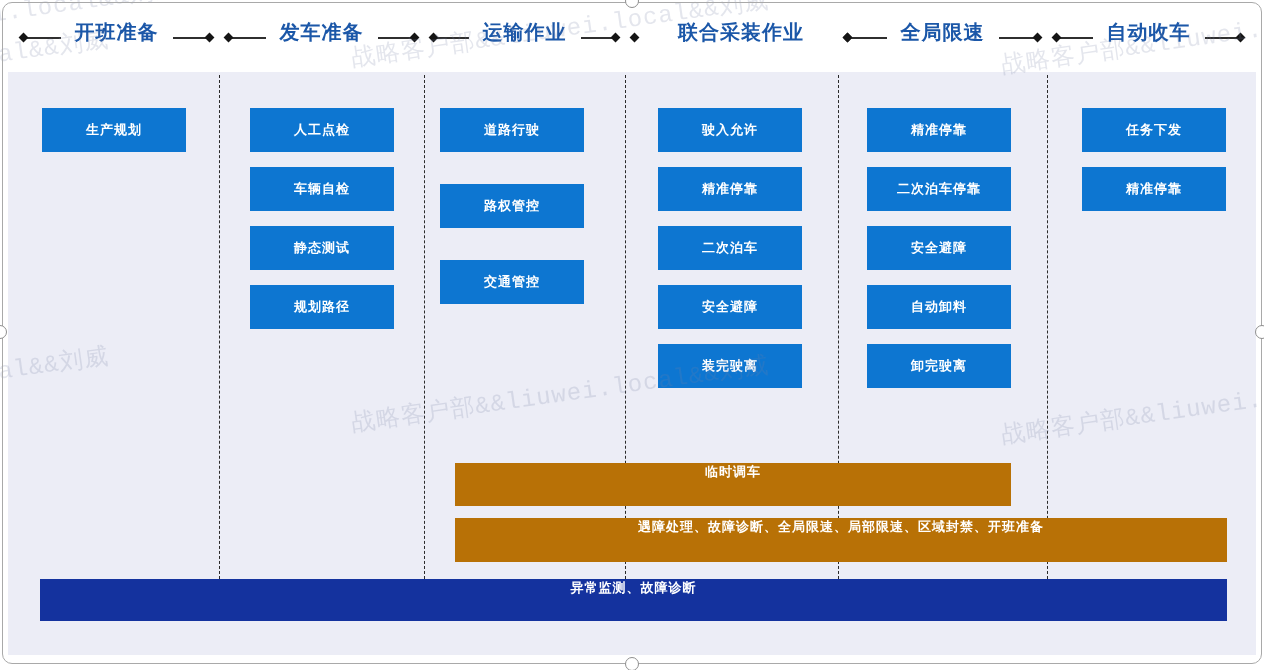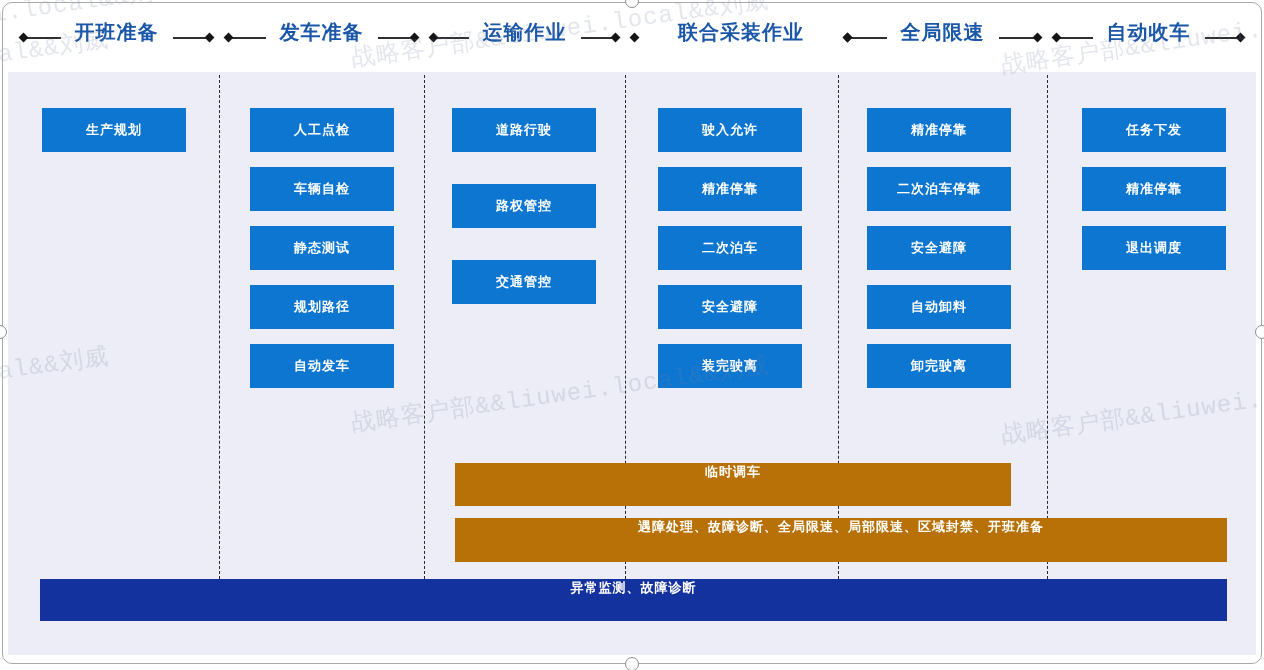--- a/index.html
+++ b/index.html
@@ -77,23 +77,22 @@
     </div>
   <div id="columns">
       <div class="col" style="left: 34px;">
         <div class="step">生产规划</div>
       </div>
       <div class="col" style="left: 242px;">
         <div class="step">人工点检</div>
         <div class="step">车辆自检</div>
         <div class="step">静态测试</div>
         <div class="step">规划路径</div>
-        <div class="step">自动发车</div>
       </div>
-      <div class="col" style="left: 444px; gap: 32px;">
+      <div class="col" style="left: 432px; gap: 32px;">
         <div class="step">道路行驶</div>
         <div class="step">路权管控</div>
         <div class="step">交通管控</div>
       </div>
       <div class="col" style="left: 650px;">
         <div class="step">驶入允许</div>
         <div class="step">精准停靠</div>
         <div class="step">二次泊车</div>
         <div class="step">安全避障</div>
         <div class="step">装完驶离</div>
@@ -101,21 +100,20 @@
       <div class="col" style="left: 859px;">
         <div class="step">精准停靠</div>
         <div class="step">二次泊车停靠</div>
         <div class="step">安全避障</div>
         <div class="step">自动卸料</div>
         <div class="step">卸完驶离</div>
       </div>
       <div class="col" style="left: 1074px;">
         <div class="step">任务下发</div>
         <div class="step">精准停靠</div>
-        <div class="step">退出调度</div>
       </div>
     </div>
 
   <div class="bar" id="bar-temp">
     <span>临时调车</span>
   </div>
   <div class="bar" id="bar-exc">
     <span>遇障处理、故障诊断、全局限速、局部限速、区域封禁、开班准备</span>
   </div>
   <div class="bar" id="bar-mon">

